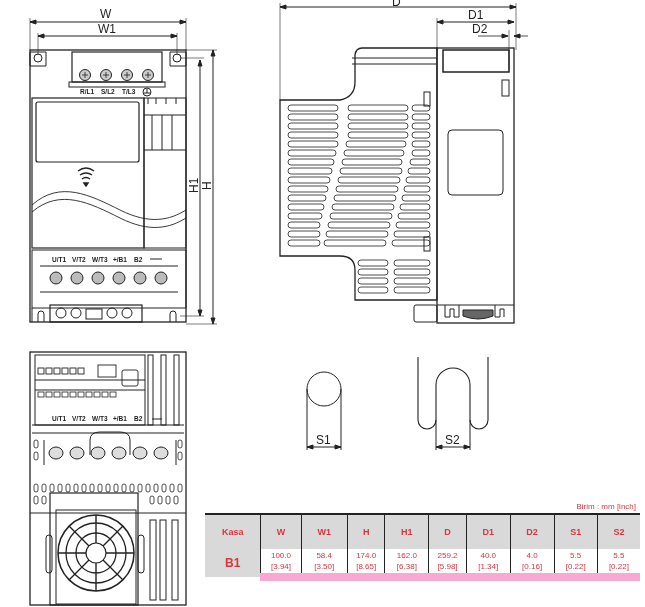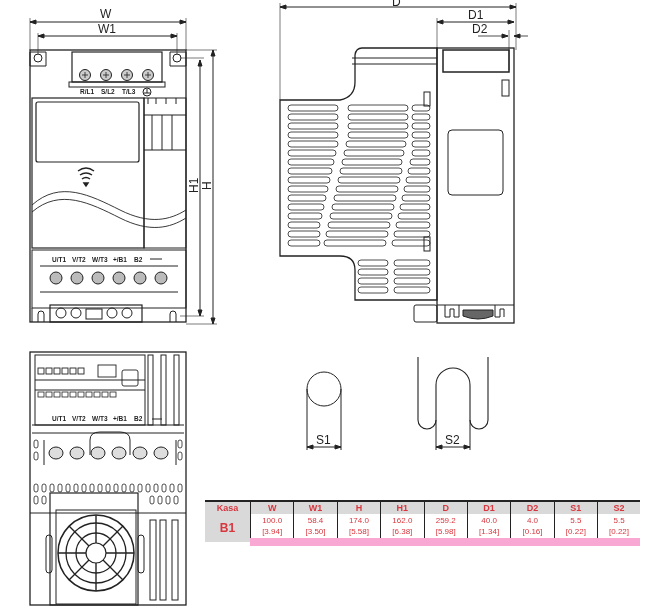--- a/index.html
+++ b/index.html
@@ -3,21 +3,21 @@
 <meta charset="utf-8">
 <style>
   html,body{margin:0;padding:0;background:#ffffff;}
   body{width:645px;height:607px;position:relative;overflow:hidden;font-family:"Liberation Sans",sans-serif;}
   svg.drawing{position:absolute;left:0;top:0;}
   .dimtxt{font-family:"Liberation Sans",sans-serif;font-size:12px;fill:#222;}
   .sm{font-family:"Liberation Sans",sans-serif;font-size:6.5px;fill:#222;font-weight:bold;}
   .tbl-wrap{position:absolute;left:205px;top:500px;width:435px;}
   .unit{font-size:8px;color:#d9363e;text-align:right;padding-right:4px;height:13px;line-height:13px;}
   table.dim{border-collapse:collapse;width:100%;font-size:8px;color:#d9363e;text-align:center;}
-  table.dim th{background:#d9d9d9;font-weight:bold;font-size:9px;height:12px;padding:0;border-left:1.5px solid #222;border-top:2px solid #222;}
+  table.dim th{background:#d9d9d9;font-weight:bold;font-size:9px;height:12px;padding:11px;border-left:1.5px solid #222;border-top:2px solid #222;}
   table.dim th:first-child{border-left:none;}
   table.dim td{height:24px;padding:0;line-height:11px;border-left:1.5px solid #222;border-bottom:8px solid #f9a8d4;}
   table.dim td.rowhead{background:#d9d9d9;font-weight:bold;font-size:12px;border-left:none;border-bottom:none;}
 </style>
 </head>
 <body>
 
 <svg class="drawing" width="645" height="607" viewBox="0 0 645 607" xmlns="http://www.w3.org/2000/svg" fill="none" stroke="#222" stroke-width="1">
 
   <g>
@@ -346,20 +346,21 @@
     <line x1="436" y1="420" x2="436" y2="450"></line>
     <line x1="470" y1="420" x2="470" y2="450"></line>
     <line x1="436" y1="447" x2="470" y2="447"></line>
     <polygon points="436,447 442,445 442,449" fill="#222"></polygon>
     <polygon points="470,447 464,445 464,449" fill="#222"></polygon>
     <text class="dimtxt" x="445" y="444" stroke="none">S2</text>
   </g>
 </svg>
 
 <div class="tbl-wrap">
+  <div class="unit">Birim : mm [inch]</div>
   <table class="dim">
     <thead>
       <tr>
         <th>Kasa</th>
         <th>W</th>
         <th>W1</th>
         <th>H</th>
         <th>H1</th>
         <th>D</th>
         <th>D1</th>
@@ -374,21 +375,21 @@
         <td>
             <div>100.0</div>
             <div>[3.94]</div>
           </td>
         <td>
             <div>58.4</div>
             <div>[3.50]</div>
           </td>
         <td>
             <div>174.0</div>
-            <div>[5.58]</div>
+            <div>[8.65]</div>
           </td>
         <td>
             <div>162.0</div>
             <div>[6.38]</div>
           </td>
         <td>
             <div>259.2</div>
             <div>[5.98]</div>
           </td>
         <td>

